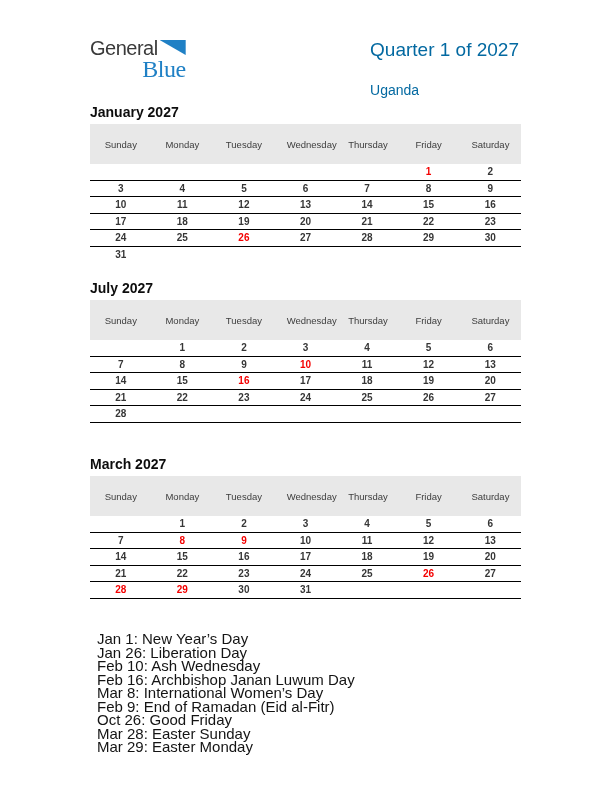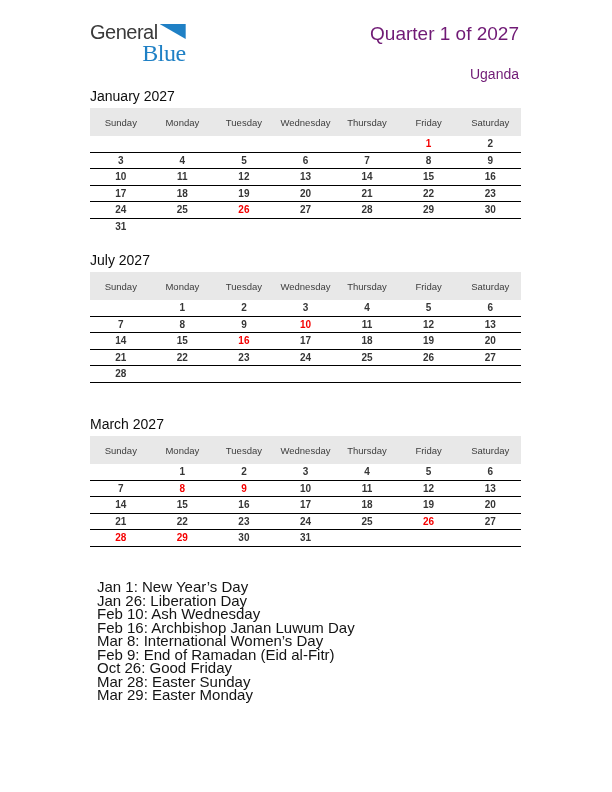--- a/index.html
+++ b/index.html
@@ -1,39 +1,39 @@
 <!DOCTYPE html>
 <html><head>
 <meta charset="utf-8">
 <style>
   html,body{margin:0;padding:0;background:#fff;}
   .page{
     position:relative;width:612px;height:792px;background:#ffffff;
     font-family:"Liberation Sans",sans-serif;overflow:hidden;
   }
-  .content{position:absolute;left:90px;top:22px;width:431px;}
+  .content{position:absolute;left:90px;top:38px;width:431px;}
   
   .header{display:flex;justify-content:space-between;align-items:flex-start;height:66px;}
   .logo{line-height:1;}
   .logo-top{display:flex;align-items:flex-start;}
   .logo-general{font-size:20px;color:#3a3a3a;letter-spacing:-0.5px;}
   .logo-triangle{display:inline-block;width:26px;height:15px;margin-left:2px;margin-top:2px;
     background:var(--logo-blue,#1f80c5);
     clip-path:polygon(0 0,100% 0,100% 100%);}
   .logo-blue{font-size:24px;color:var(--logo-blue,#1f80c5);text-align:right;margin-top:-1px;letter-spacing:-0.5px;font-family:Liberation Serif, serif;}
-  .title-block{text-align:right;color:#701a75;padding-right:2px;}
+  .title-block{color:#0369a1;padding-right:2px;}
   .page-title{font-size:19px;line-height:24px;font-weight:400;}
   .page-subtitle{font-size:14px;line-height:19px;margin-top:19px;}
   
   .month{margin-bottom:18px;}
-  .month-title{font-size:14px;font-weight:400;color:#0d0d0d;margin:0 0 4px 0;line-height:16px;}
+  .month-title{font-size:14px;font-weight:700;color:#0d0d0d;margin:0 0 4px 0;line-height:16px;}
   table.cal{width:100%;border-collapse:collapse;table-layout:fixed;}
   table.cal thead th{
-    background:var(--weekday-bg,#e8e8e8);height:28px;font-size:9.5px;font-weight:400;
-    color:#3d3d3d;text-align:center;vertical-align:middle;padding:0;
+    background:var(--weekday-bg,#e8e8e8);height:16px;font-size:9.5px;font-weight:400;
+    color:#3d3d3d;text-align:center;vertical-align:middle;padding:12px;
   }
   table.cal tbody td{
     height:15.5px;padding:0;font-size:10px;font-weight:700;color:#363636;
     text-align:center;vertical-align:middle;
   }
   table.cal tbody tr{border-bottom:1.5px solid var(--grid-line,#000);}
   table.cal tbody tr.last{border-bottom:none;}
   table.cal td.red{color:var(--holiday-red,#f40000);}
   
   .holidays{list-style:none;margin:0;padding:0 0 0 7px;}

